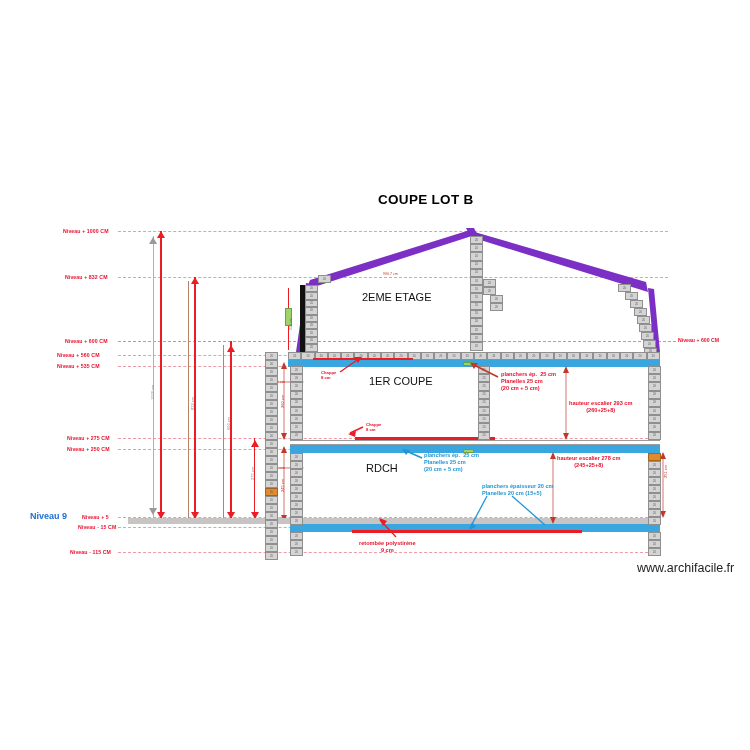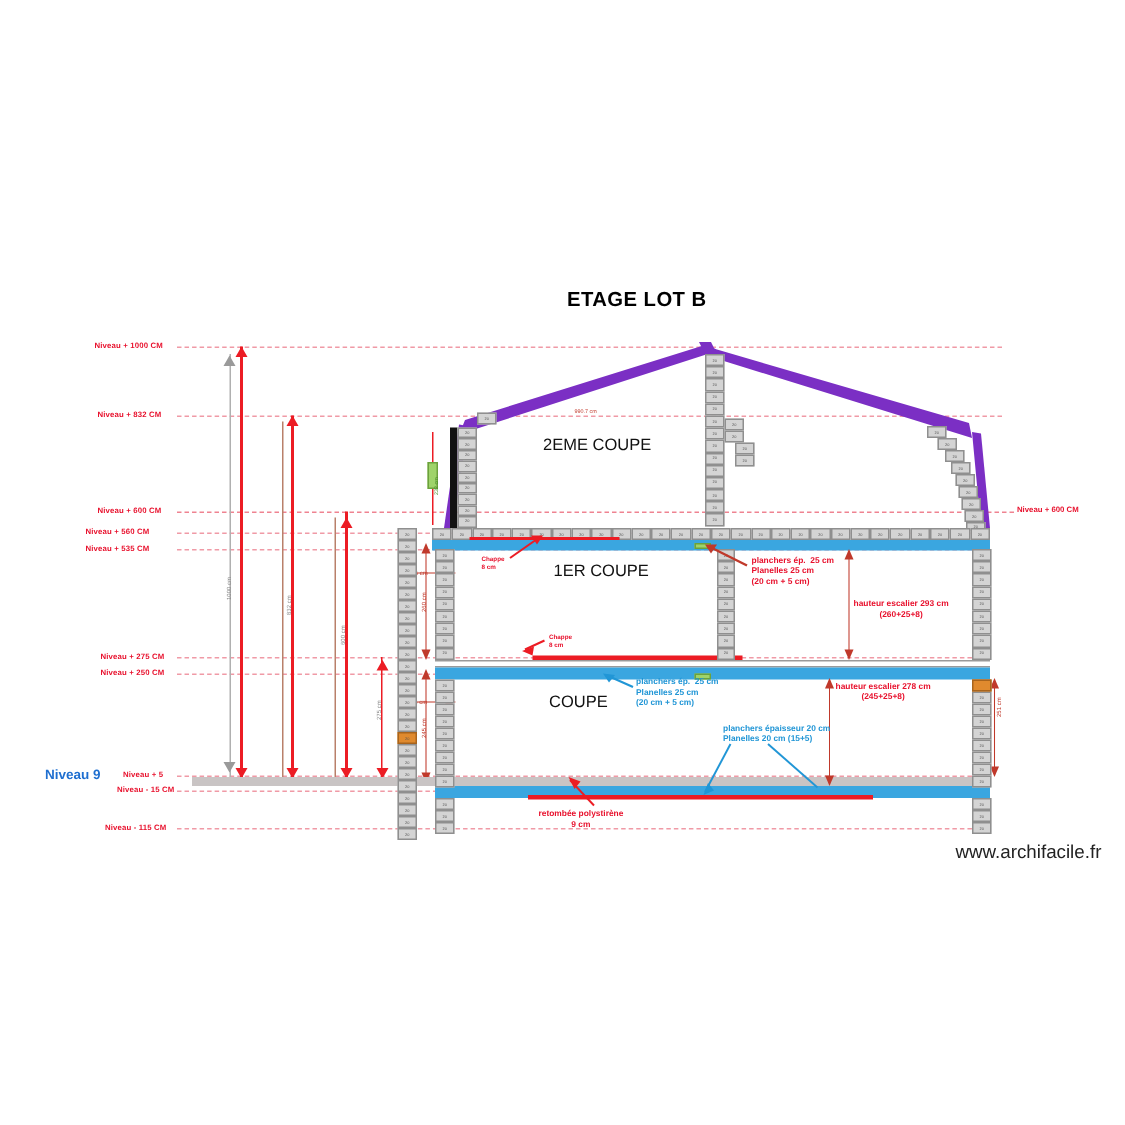--- a/index.html
+++ b/index.html
@@ -91,21 +91,21 @@
 
   
   .roofsvg{left:0;top:0;}
   .blackwall{background:#111;}
 </style>
 </head>
 <body>
 
 <div id="stage">
 
-  <div class="abs title">ETAGE LOT B</div>
+  <div class="abs title">COUPE LOT B</div>
 
   <div class="abs hline" style="left:118px;top:231px;width:550px;"></div>
   <div class="abs hline" style="left:118px;top:277px;width:550px;"></div>
   <div class="abs hline strong" style="left:118px;top:341px;width:558px;"></div>
   <div class="abs hline" style="left:118px;top:355px;width:540px;"></div>
   <div class="abs hline" style="left:118px;top:366px;width:540px;"></div>
   <div class="abs hline" style="left:118px;top:438px;width:540px;"></div>
   <div class="abs hline" style="left:118px;top:449px;width:540px;"></div>
   <div class="abs hline" style="left:118px;top:517px;width:540px;"></div>
   <div class="abs hline" style="left:118px;top:527px;width:540px;"></div>
@@ -398,23 +398,23 @@
   <div class="abs" style="left:648px;top:532px;width:13px;height:28px;">
     <div class="blk" style="height:8px;">20</div>
       <div class="blk" style="height:8px;">20</div>
       <div class="blk" style="height:8px;">20</div>
   </div>
 
   <div class="abs blk green" style="left:463px;top:362px;width:11px;height:4px;"></div>
   <div class="abs blk green" style="left:463px;top:449px;width:11px;height:4px;"></div>
   <div class="abs blk orange" style="left:648px;top:453px;width:13px;height:8px;"></div>
 
-  <div class="abs floor" style="left:362px;top:291px;">2EME COUPE</div>
+  <div class="abs floor" style="left:362px;top:291px;">2EME ETAGE</div>
   <div class="abs floor" style="left:369px;top:375px;">1ER COUPE</div>
-  <div class="abs floor" style="left:366px;top:462px;">COUPE</div>
+  <div class="abs floor" style="left:366px;top:462px;">RDCH</div>
 
   <svg class="abs" width="750" height="750" viewBox="0 0 750 750" style="left:0;top:0;pointer-events:none;">
 
     <line x1="340" y1="372" x2="360" y2="358" stroke="#ec1c24" stroke-width="1.4"></line>
     <polygon points="362,357 354,357 358,363" fill="#ec1c24"></polygon>
 
     <line x1="363" y1="427" x2="350" y2="433" stroke="#ec1c24" stroke-width="1.4"></line>
     <polygon points="348,434 356,431 355,437" fill="#ec1c24"></polygon>
 
     <line x1="498" y1="377" x2="472" y2="364" stroke="#c0392b" stroke-width="1.6"></line>

